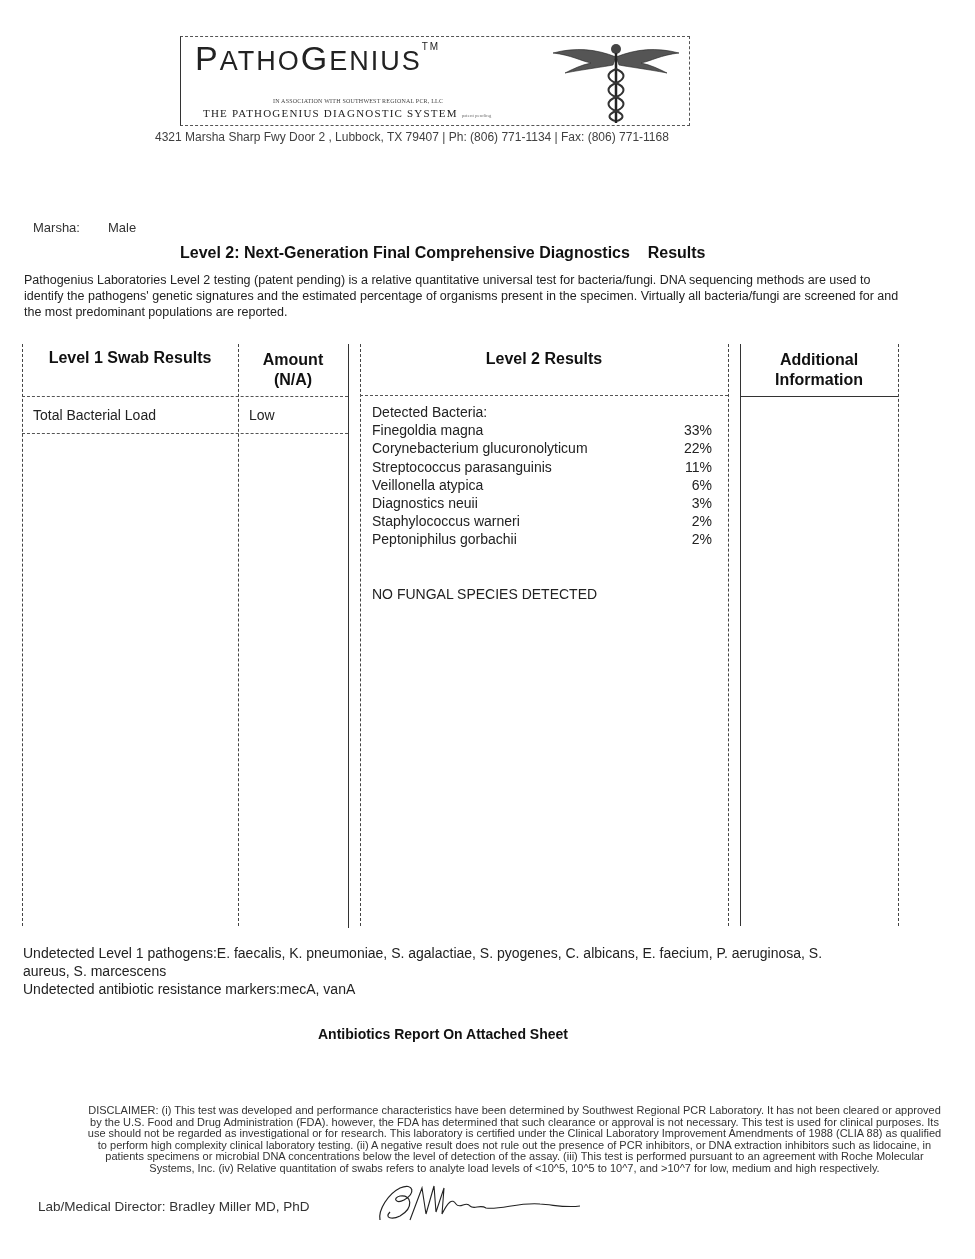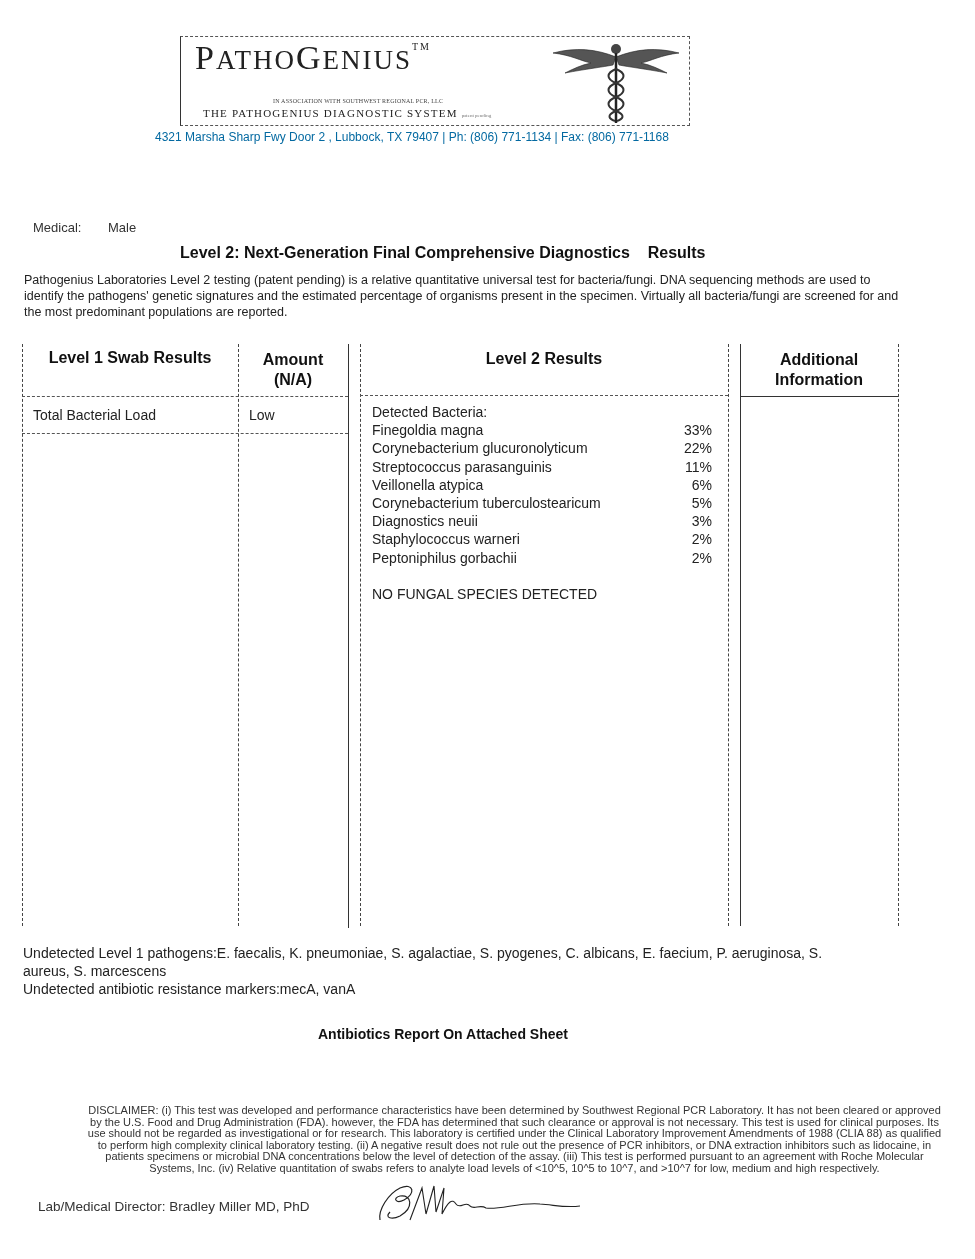--- a/index.html
+++ b/index.html
@@ -8,21 +8,21 @@
     font-family: "Liberation Sans", sans-serif; color: #1a1a1a;
   }
   .abs { position: absolute; }
 
   
   .logo-box {
     left: 180px; top: 36px; width: 508px; height: 88px;
     border: 1px dashed #555; border-left: 1px solid #333;
   }
   .logo-line1 {
-    left: 14px; top: 2px; font-family: Liberation Serif, serif;
+    left: 14px; top: 2px; font-family: Liberation Sans, sans-serif;
     font-size: 27px; letter-spacing: 2px; color: #222; white-space: nowrap;
   }
   .logo-line1 .big { font-size: 34px; }
   .logo-line1 .tm { font-size: 10px; vertical-align: top; position: relative; top: 2px; }
   .logo-line2 {
     left: 14px; top: 30px; font-family: "Liberation Serif", serif;
     font-size: 27px; letter-spacing: 3px; color: #222; white-space: nowrap;
   }
   .logo-line2 .big { font-size: 34px; }
   .logo-tagline {
@@ -30,21 +30,21 @@
     font-size: 6px; color: #444; letter-spacing: 0.2px; white-space: nowrap;
   }
   .logo-system {
     left: 22px; top: 70px; font-family: "Liberation Serif", serif;
     font-size: 11px; letter-spacing: 1.2px; color: #222; white-space: nowrap;
   }
   .logo-system .small { font-size: 5px; color: #777; letter-spacing: 0; margin-left: 4px; }
   .caduceus { left: 370px; top: 2px; width: 130px; height: 84px; }
 
   .address {
-    left: 155px; top: 130px; font-size: 12px; color: #0369a1; white-space: nowrap;
+    left: 155px; top: 130px; font-size: 12px; color: #404040; white-space: nowrap;
   }
 
   .gender-label { left: 33px; top: 220px; font-size: 13px; color: #333; }
   .gender-value { left: 108px; top: 220px; font-size: 13px; color: #333; }
 
   .report-title {
     left: 180px; top: 244px; font-size: 16px; font-weight: bold; color: #111; white-space: pre;
   }
 
   .intro {
@@ -98,21 +98,21 @@
     <path d="M65 18 C85 10 105 8 128 14 C110 16 100 22 90 24 C100 26 108 30 116 34 C95 30 78 28 68 26 Z" fill="#555" stroke="#222" stroke-width="0.6"></path>
     <circle cx="65" cy="10" r="5" fill="#444"></circle>
     <line x1="65" y1="14" x2="65" y2="84" stroke="#222" stroke-width="2.5"></line>
     <path d="M65 30 C55 34 55 40 65 44 C75 48 75 54 65 58 C55 62 55 68 65 72 C75 76 72 80 66 82" fill="none" stroke="#333" stroke-width="2"></path>
     <path d="M65 30 C75 34 75 40 65 44 C55 48 55 54 65 58 C75 62 75 68 65 72 C55 76 58 80 64 82" fill="none" stroke="#333" stroke-width="2"></path>
   </svg>
 </div>
 
 <div class="abs address">4321 Marsha Sharp Fwy Door 2 , Lubbock, TX 79407 | Ph: (806) 771-1134 | Fax: (806) 771-1168</div>
 
-<div class="abs gender-label">Medical:</div>
+<div class="abs gender-label">Marsha:</div>
 <div class="abs gender-value">Male</div>
 
 <div class="abs report-title">Level 2: Next-Generation Final Comprehensive Diagnostics    Results</div>
 <div class="abs intro">Pathogenius Laboratories Level 2 testing (patent pending) is a relative quantitative universal test for bacteria/fungi. DNA sequencing methods are used to identify the pathogens' genetic signatures and the estimated percentage of organisms present in the specimen. Virtually all bacteria/fungi are screened for and the most predominant populations are reported.</div>
 
 <div>
   <div class="vline dash" style="left:22px; top:344px; height:582px;"></div>
   <div class="vline dash" style="left:238px; top:344px; height:582px;"></div>
   <div class="vline" style="left:348px; top:344px; height:584px;"></div>
   <div class="vline dash" style="left:360px; top:344px; height:582px;"></div>
@@ -145,24 +145,20 @@
       </div>
     <div class="bac-row">
         <span>Streptococcus parasanguinis</span>
         <span class="bac-pct">11%</span>
       </div>
     <div class="bac-row">
         <span>Veillonella atypica</span>
         <span class="bac-pct">6%</span>
       </div>
     <div class="bac-row">
-        <span>Corynebacterium tuberculostearicum</span>
-        <span class="bac-pct">5%</span>
-      </div>
-    <div class="bac-row">
         <span>Diagnostics neuii</span>
         <span class="bac-pct">3%</span>
       </div>
     <div class="bac-row">
         <span>Staphylococcus warneri</span>
         <span class="bac-pct">2%</span>
       </div>
     <div class="bac-row">
         <span>Peptoniphilus gorbachii</span>
         <span class="bac-pct">2%</span>

